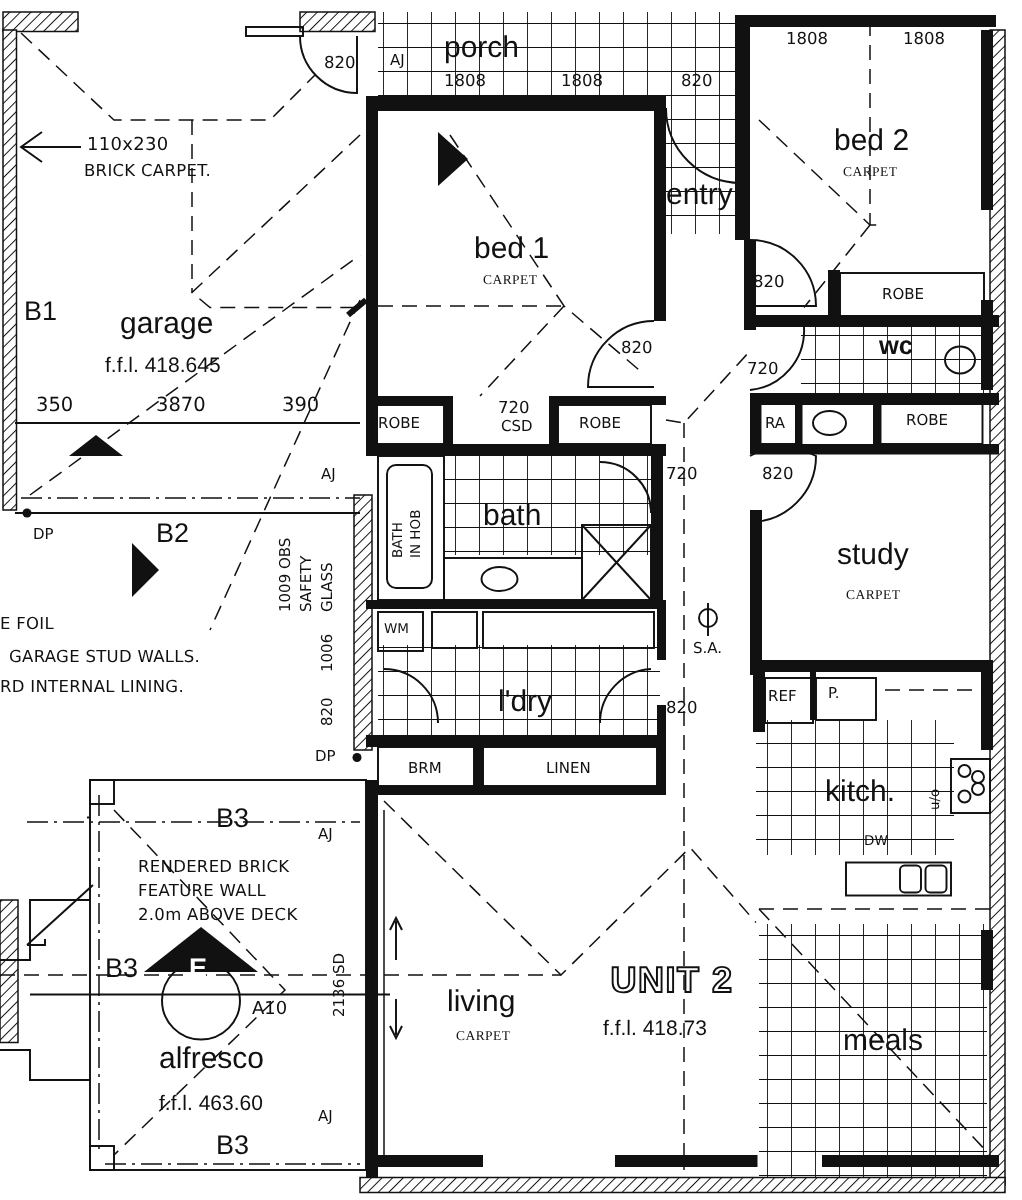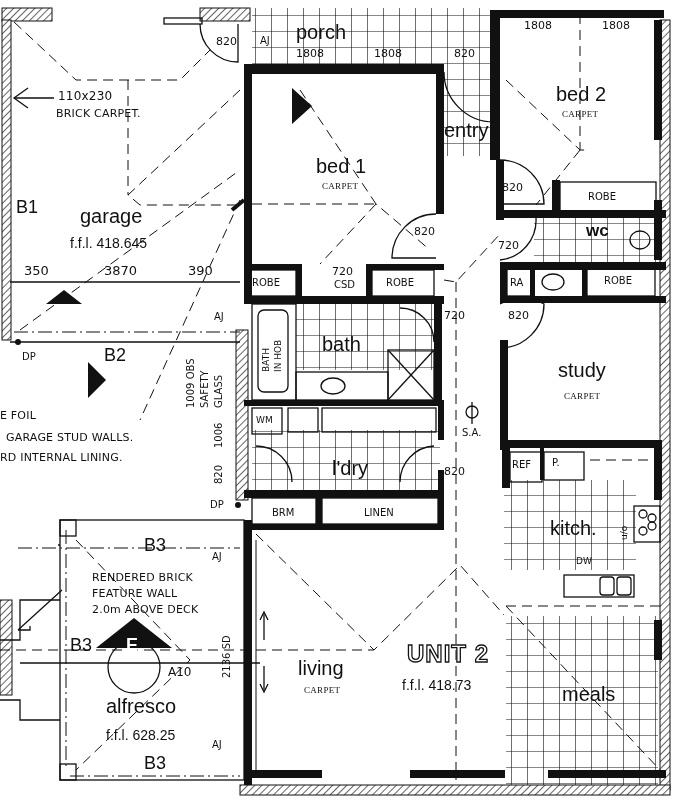--- a/index.html
+++ b/index.html
@@ -219,21 +219,21 @@
 <div class="lbl ffl" style="left:70px;top:236px;">f.f.l. 418.645</div>
 <div class="lbl room" style="left:586px;top:222px;font-weight:bold;font-size:17px;">wc</div>
 <div class="lbl room" style="left:322px;top:334px;">bath</div>
 <div class="lbl room" style="left:558px;top:360px;">study</div>
 <div class="lbl floor" style="left:564px;top:392px;">CARPET</div>
 <div class="lbl room" style="left:332px;top:458px;">l'dry</div>
 <div class="lbl room" style="left:550px;top:518px;">kitch.</div>
 <div class="lbl room" style="left:298px;top:658px;">living</div>
 <div class="lbl floor" style="left:304px;top:686px;">CARPET</div>
 <div class="lbl room" style="left:106px;top:696px;">alfresco</div>
-<div class="lbl ffl" style="left:106px;top:728px;">f.f.l. 628.25</div>
+<div class="lbl ffl" style="left:106px;top:728px;">f.f.l. 463.60</div>
 <div class="lbl room" style="left:542px;top:684px;margin-left:20px;">meals</div>
 <div class="lbl unit" style="left:394px;top:642px;margin-left:13px;">UNIT 2</div>
 <div class="lbl ffl" style="left:402px;top:678px;">f.f.l. 418.73</div>
 
 <div class="lbl small" style="left:252px;top:278px;">ROBE</div>
 <div class="lbl small" style="left:386px;top:278px;">ROBE</div>
 <div class="lbl small" style="left:588px;top:192px;">ROBE</div>
 <div class="lbl small" style="left:604px;top:276px;">ROBE</div>
 <div class="lbl small" style="left:334px;top:280px;">CSD</div>
 <div class="lbl small" style="left:510px;top:278px;">RA</div>

